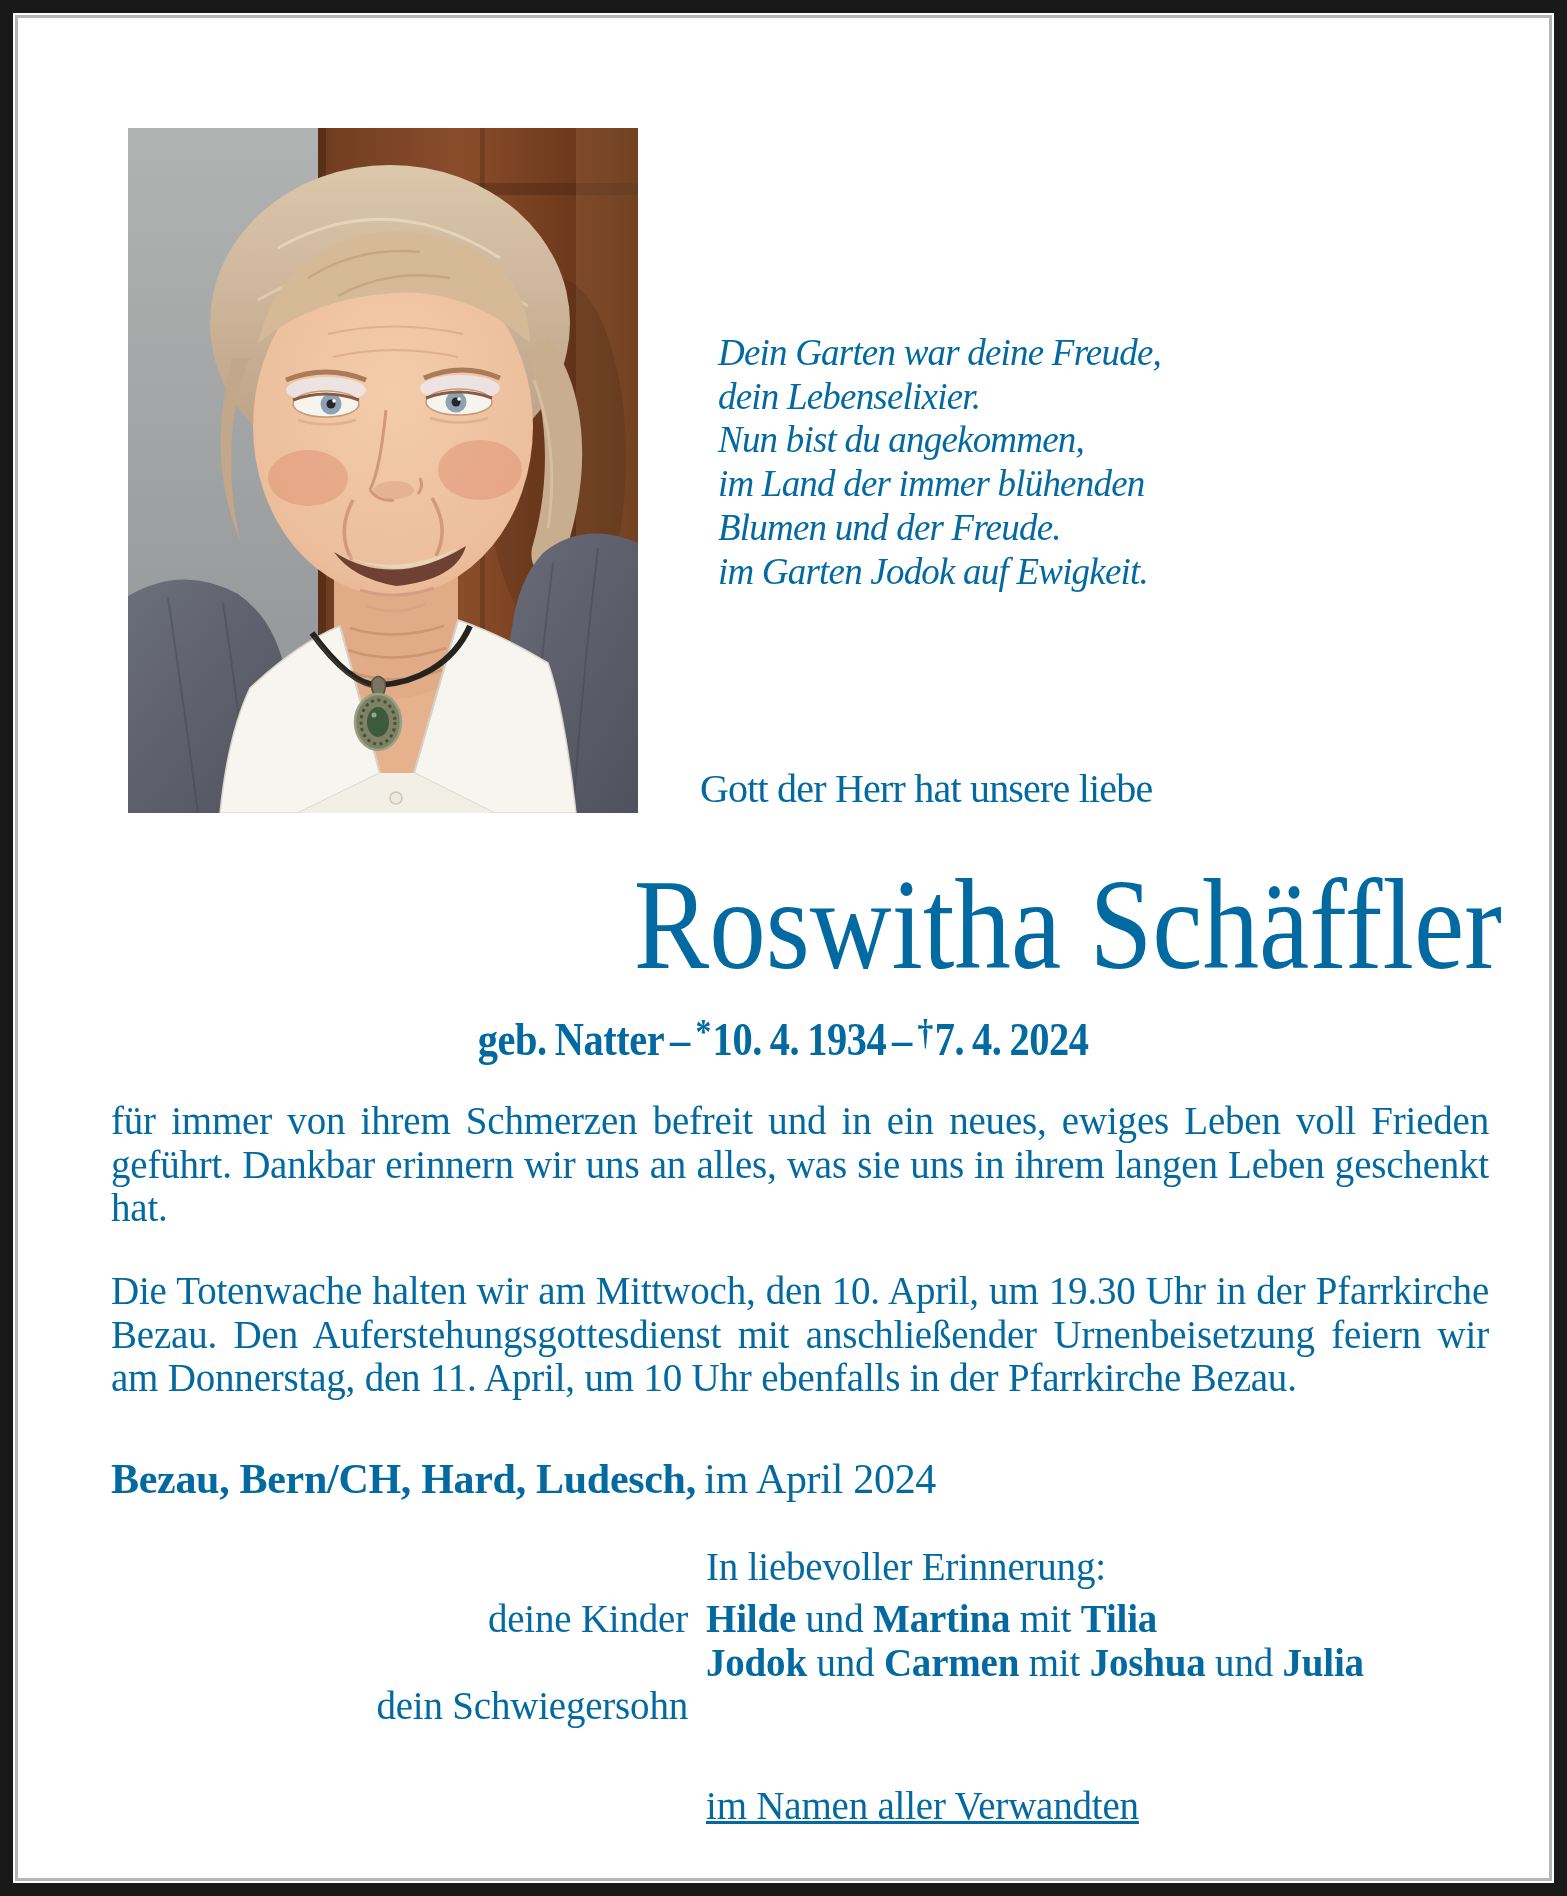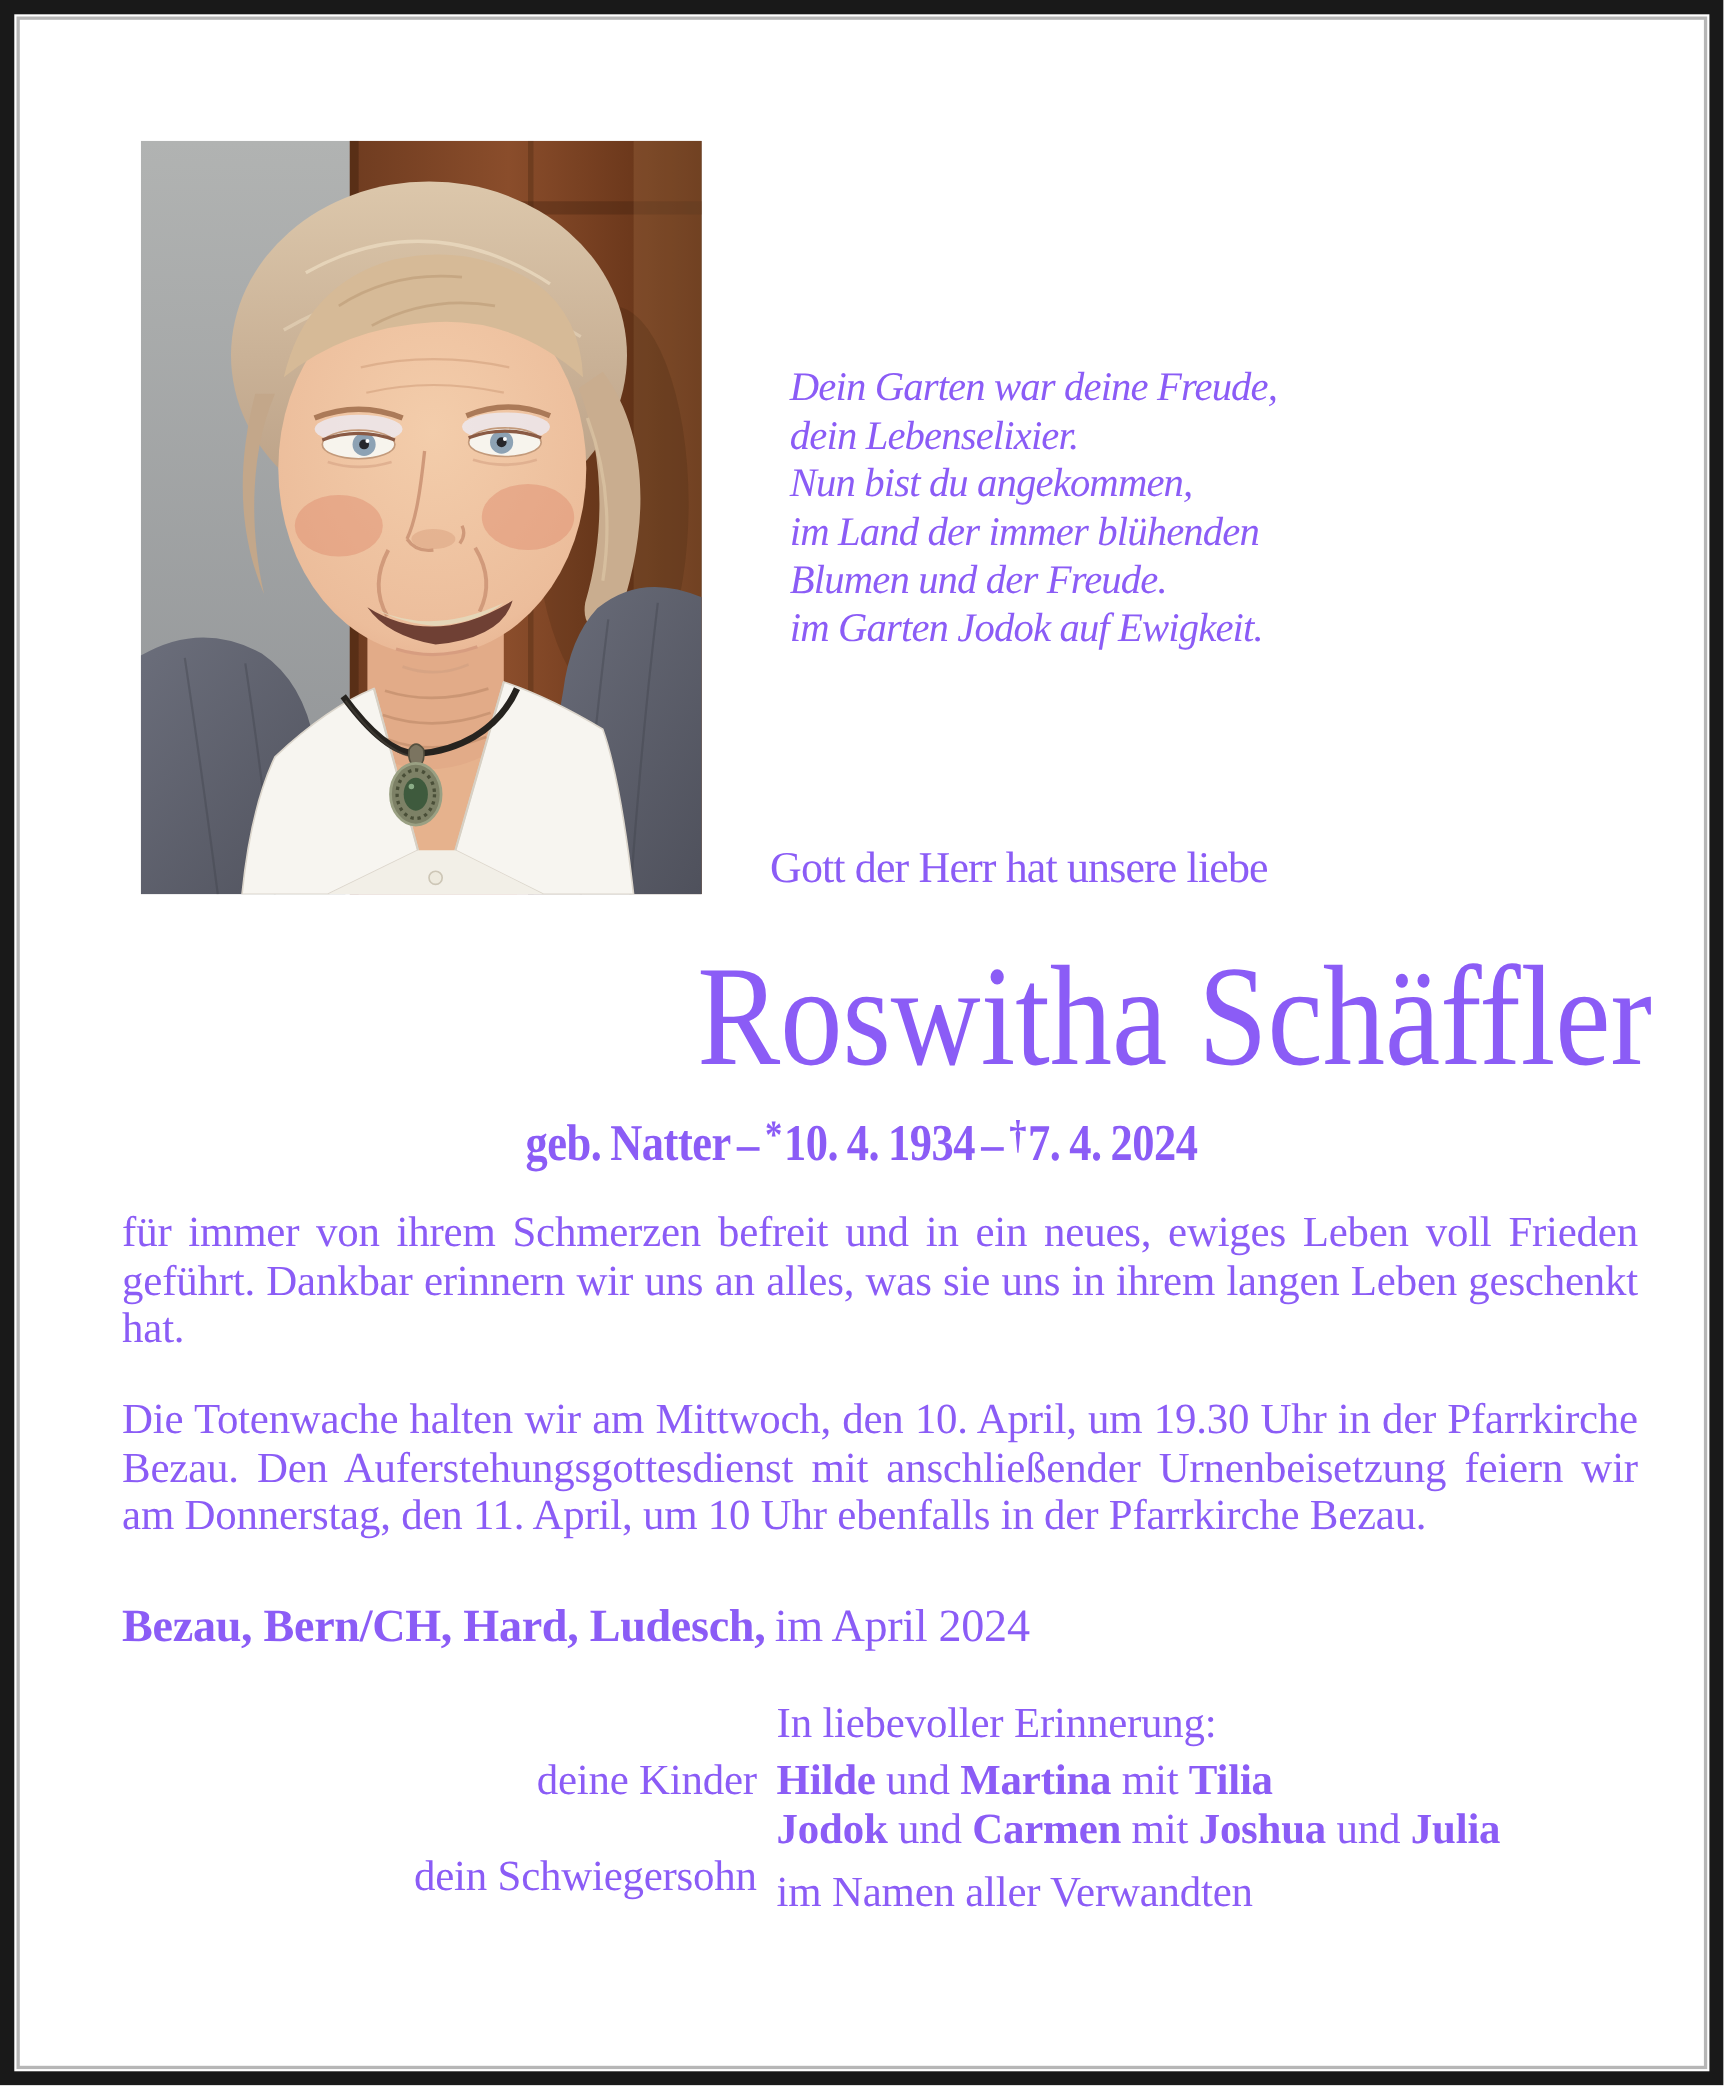--- a/index.html
+++ b/index.html
@@ -1,21 +1,21 @@
 <!DOCTYPE html>
 <html><head>
 <meta charset="utf-8">
 <style>
   html,body{margin:0;padding:0;background:#ffffff;}
   .page{
     position:relative;
     width:1567px;height:1896px;
     background:#ffffff;
     font-family:"Liberation Serif","DejaVu Serif",serif;
-    color:#8b5cf6;
+    color:#0369a1;
     overflow:hidden;
   }
   .black-frame{position:absolute;inset:0;border:13px solid #191919;pointer-events:none;z-index:9;}
   .inner-hairline{position:absolute;inset:15px;border:3px solid #b6b6b6;pointer-events:none;z-index:8;}
 
   .photo{position:absolute;left:128px;top:128px;width:510px;height:685px;}
   .photo svg{display:block;width:100%;height:100%;}
 
   .poem{position:absolute;left:718px;top:331px;font-style:italic;font-size:37px;line-height:43.7px;letter-spacing:-0.8px;}
 
@@ -37,21 +37,21 @@
   .places .bold{font-weight:bold;}
   .places .reg{margin-left:0.2em;}
 
   .rem{position:absolute;font-size:39px;line-height:45px;letter-spacing:-0.2px;white-space:nowrap;}
   .rem-heading{left:706px;top:1544px;}
   .rem-label{left:111px;width:577px;text-align:right;}
   .rem-names{left:706px;width:780px;}
   .r1{top:1596px;}
   .r2{top:1640px;}
   .r3{top:1683px;}
-  .r4{top:1698px;}
+  .r4{top:1783px;text-decoration:underline;}
   .rem b{font-weight:bold;}
 </style>
 </head>
 <body>
 
 <div class="page">
   <div class="black-frame"></div>
   <div class="inner-hairline"></div>
 
   <div class="photo">

